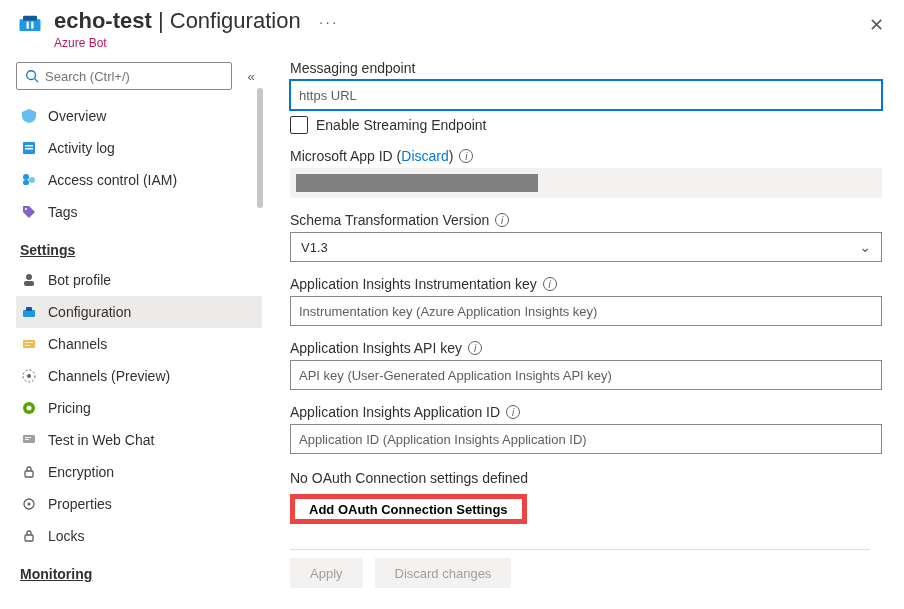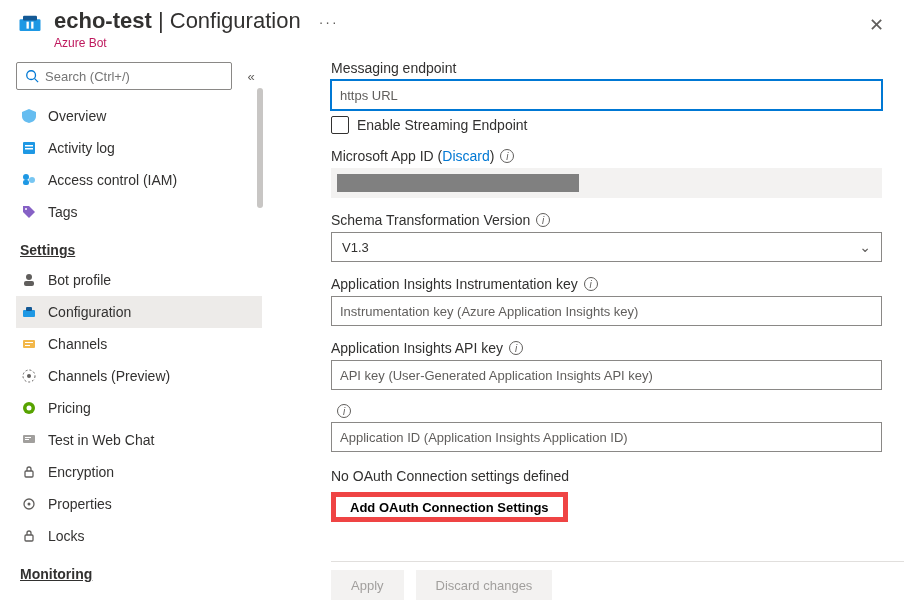--- a/index.html
+++ b/index.html
@@ -5,21 +5,21 @@
 * { box-sizing: border-box; margin: 0; padding: 0; font-family: 'Segoe UI', Arial, sans-serif; }
 body { background: #fff; width: 904px; height: 609px; overflow: hidden; color: #323130; position: relative; }
 .header { display: flex; align-items: flex-start; padding: 8px 16px 4px 16px; }
 .header-icon { width: 28px; height: 28px; margin-right: 10px; margin-top:2px; }
 .header-icon svg { width: 28px; height: 28px; }
 .header-title { font-size: 22px; font-weight: 600; }
 .header-title .light { font-weight: 400; }
 .header-sub { font-size: 12px; color: #be185d; margin-top: 2px; }
 .header-more { margin-left: 18px; font-size: 14px; color: #605e5c; letter-spacing: 2px; margin-top: 6px; cursor: pointer; }
 .close-btn { position: absolute; top: 14px; right: 20px; font-size: 18px; cursor: pointer; color: #605e5c; }
-.layout { display: flex; height: 550px; gap: 41px; }
+.layout { display: flex; height: 550px; }
 .sidebar { width: 262px; padding: 8px 0 0 16px; position: relative; }
 .search-row { display: flex; align-items: center; margin-bottom: 10px; }
 .search-box { flex: 1; display: flex; align-items: center; border: 1px solid #8a8886; border-radius: 2px; height: 28px; padding: 0 8px; }
 .search-box svg { width: 14px; height: 14px; margin-right: 6px; }
 .search-box input { border: none; outline: none; font-size: 13px; flex: 1; color: #605e5c; }
 .collapse-icon { width: 22px; text-align: center; margin-left: 8px; cursor: pointer; color: #605e5c; font-size: 13px; }
 .nav-item { display: flex; align-items: center; height: 32px; padding-left: 4px; font-size: 14px; cursor: pointer; }
 .nav-item.selected { background: #edebe9; }
 .nav-item .ic { width: 18px; height: 18px; margin-right: 10px; display: inline-flex; align-items: center; justify-content: center;}
 .section-label { font-size: 14px; font-weight: 600; margin: 14px 0 6px 4px; text-decoration: underline; }
@@ -33,21 +33,21 @@
 .checkbox-row { display: flex; align-items: center; font-size: 14px; margin-top: 6px; }
 .checkbox-box { width: 18px; height: 18px; border: 1.5px solid #323130; border-radius: 2px; margin-right: 8px; }
 .link { color: #0078d4; cursor: pointer; }
 .info-icon { display: inline-flex; width: 14px; height: 14px; border: 1px solid #605e5c; border-radius: 50%; align-items: center; justify-content: center; font-size: 10px; color: #605e5c; margin-left: 6px; font-style: italic; }
 .redacted-row { background: #f3f2f1; height: 30px; display: flex; align-items: center; padding-left: 6px; }
 .redacted-bar { background: #808080; height: 18px; width: 242px; }
 .select-box { width: 100%; height: 30px; border: 1px solid #8a8886; display: flex; align-items: center; justify-content: space-between; padding: 0 10px; font-size: 13px; cursor: pointer; }
 .select-box .chev { font-size: 14px; color: #605e5c; }
 .oauth-label { font-size: 14px; margin-bottom: 8px; margin-top: 16px;}
 .btn { height: 30px; padding: 0 14px; border: 5px solid #ef4444; background: #fff; font-size: 13px; cursor: pointer; font-weight: 600; }
-.footer-btns { position: absolute; bottom: 4px; left: 28px; display: flex; gap: 12px; }
+.footer-btns { position: absolute; bottom: 16px; left: 28px; display: flex; gap: 12px; }
 .footer-btns .btn-disabled { background: #f3f2f1; border: none; color: #a19f9d; font-weight: 400; padding: 0 20px; }
 .divider-top { border-top: 1px solid #e1dfdd; margin-top: 12px; padding-top: 8px; width: 580px;}
 </style>
 </head>
 <body>
 
 <div class="header">
   <span class="header-icon">
     <svg viewBox="0 0 24 24">
         <rect x="3" y="8" width="18" height="10" rx="1" fill="#1e98e4"></rect>
@@ -248,20 +248,21 @@
     <div class="field-group">
       <div class="field-label">
           <span>Application Insights API key</span>
           <span class="info-icon">i</span>
         </div>
       <input class="input-box" placeholder="API key (User-Generated Application Insights API key)" style="">
     </div>
 
     <div class="field-group">
       <div class="field-label">
+          <span>Application Insights Application ID</span>
           <span class="info-icon">i</span>
         </div>
       <input class="input-box" placeholder="Application ID (Application Insights Application ID)" style="">
     </div>
 
     <div class="oauth-label">No OAuth Connection settings defined</div>
     <button class="btn">Add OAuth Connection Settings</button>
 
     <div class="footer-btns divider-top">
       <button class="btn btn-disabled">Apply</button>

